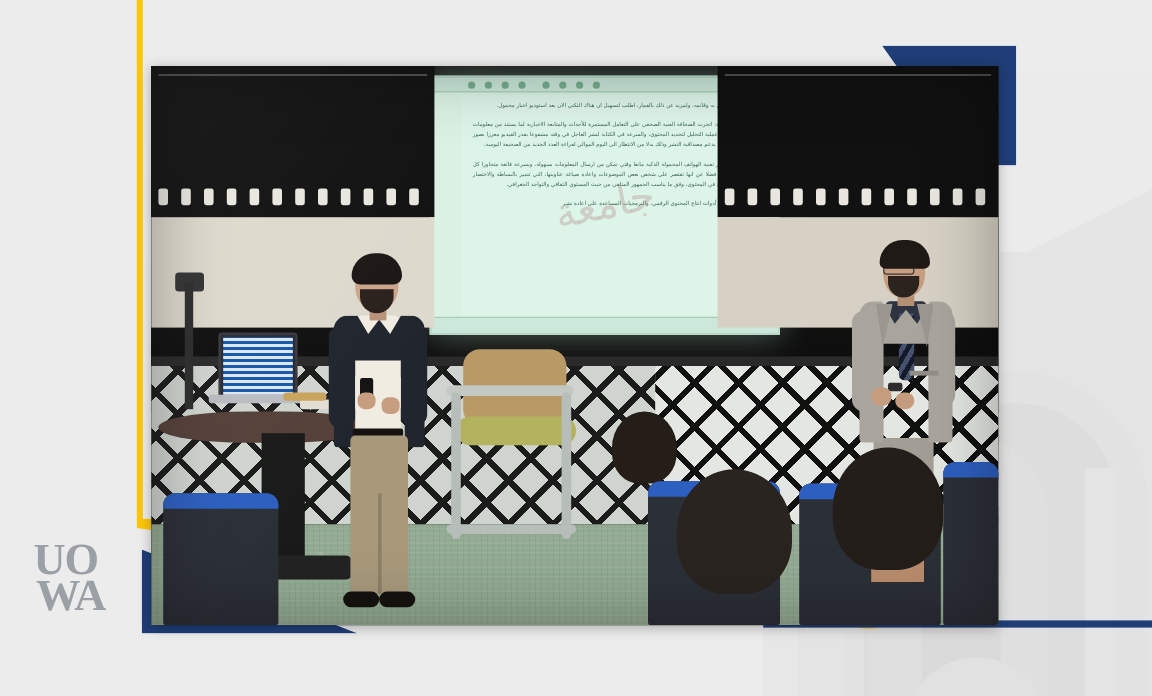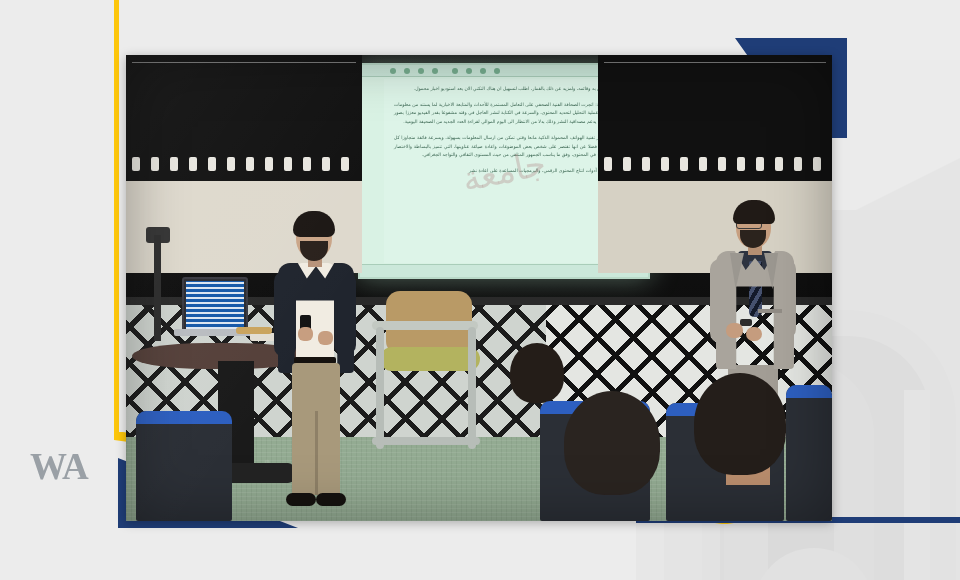--- a/index.html
+++ b/index.html
@@ -237,20 +237,21 @@
     <div class="wm-bush"></div>
   </div>
 
   <div class="blue-chevron"></div>
   <div class="yellow-vline"></div>
   <div class="yellow-diag"></div>
   <div class="blue-tri"></div>
   <div class="blue-rule"></div>
 
   <div class="logo">
+    <div class="l1">UO</div>
     <div class="l2">WA</div>
   </div>
 
   <div class="photo-wrap">
     <div class="photo">
 
       <div class="wall">
           <div class="wall-grad"></div>
         </div>
 

